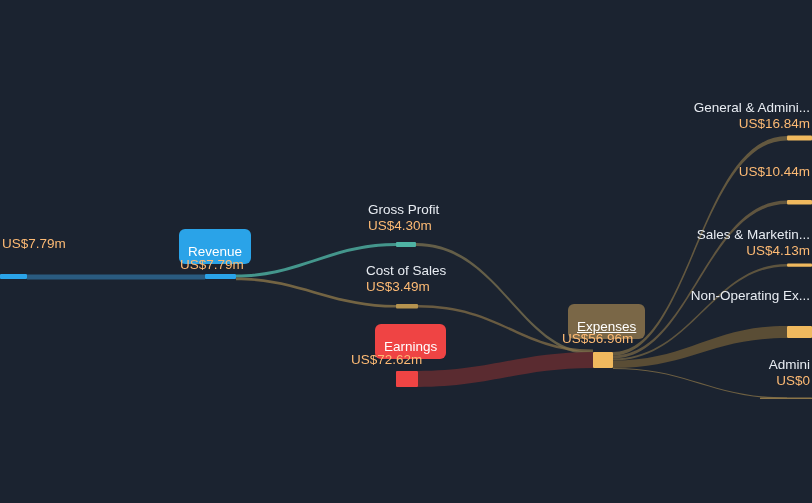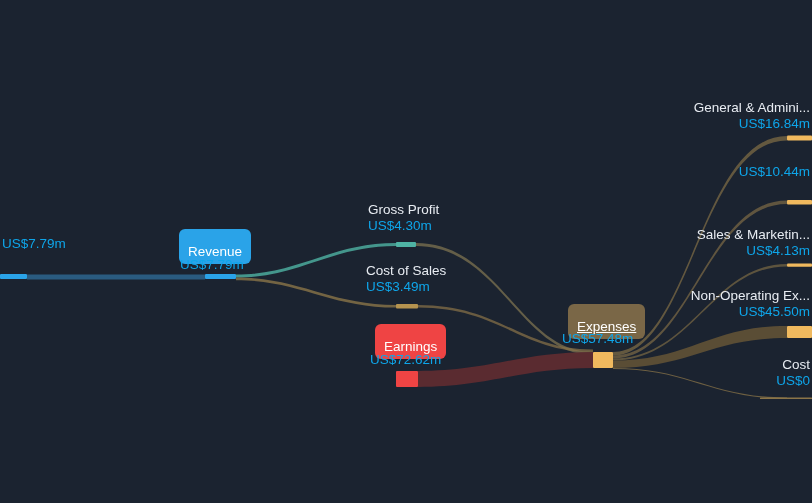--- a/index.html
+++ b/index.html
@@ -32,21 +32,21 @@
     white-space: nowrap;
     line-height: 1.22;
   }
   .node-title {
     font-size: 13.5px;
     color: #e8ecf2;
     display: block;
   }
   .node-value {
     font-size: 13.5px;
-    color: #0ea5e9;
+    color: #fdba74;
     display: block;
   }
   .align-left  { text-align: left; }
   .align-right { text-align: right; }
   .badge {
     position: absolute;
     display: inline-block;
     padding: 15px 9px 4px 9px;
     border-radius: 6px;
     font-size: 13.5px;
@@ -126,48 +126,47 @@
   </div>
 
   <div class="node-label align-left" style="left:366px; top:263px;">
     <span class="node-title">Cost of Sales</span>
     <span class="node-value">US$3.49m</span>
   </div>
 
   <span class="badge" style="left:375px; top:324px; background:#ef4444;text-align:center;">
     <span class="badge-label">Earnings</span>
   </span>
-  <div class="node-label align-left" style="left:370px; top:352px;">
+  <div class="node-label align-left" style="left:351px; top:352px;">
     <span class="node-value">US$72.62m</span>
   </div>
 
   <span class="badge" style="left:568px; top:304px; background:#7a6747;text-decoration:underline;">
     <span class="badge-label">Expenses</span>
   </span>
   <div class="node-label align-left" style="left:562px; top:331px;">
-    <span class="node-value">US$57.48m</span>
+    <span class="node-value">US$56.96m</span>
   </div>
 
   <div class="node-label align-right" style="right:2px; top:100px;">
     <span class="node-title">General &amp; Admini...</span>
     <span class="node-value">US$16.84m</span>
   </div>
 
   <div class="node-label align-right" style="right:2px; top:164px;">
     <span class="node-value">US$10.44m</span>
   </div>
 
   <div class="node-label align-right" style="right:2px; top:227px;">
     <span class="node-title">Sales &amp; Marketin...</span>
     <span class="node-value">US$4.13m</span>
   </div>
 
   <div class="node-label align-right" style="right:2px; top:288px;">
     <span class="node-title">Non-Operating Ex...</span>
-    <span class="node-value">US$45.50m</span>
   </div>
 
   <div class="node-label align-right" style="right:2px; top:357px;">
-    <span class="node-title">Cost</span>
+    <span class="node-title">Admini</span>
     <span class="node-value">US$0</span>
   </div>
 
 </div>
 
 </body></html>

